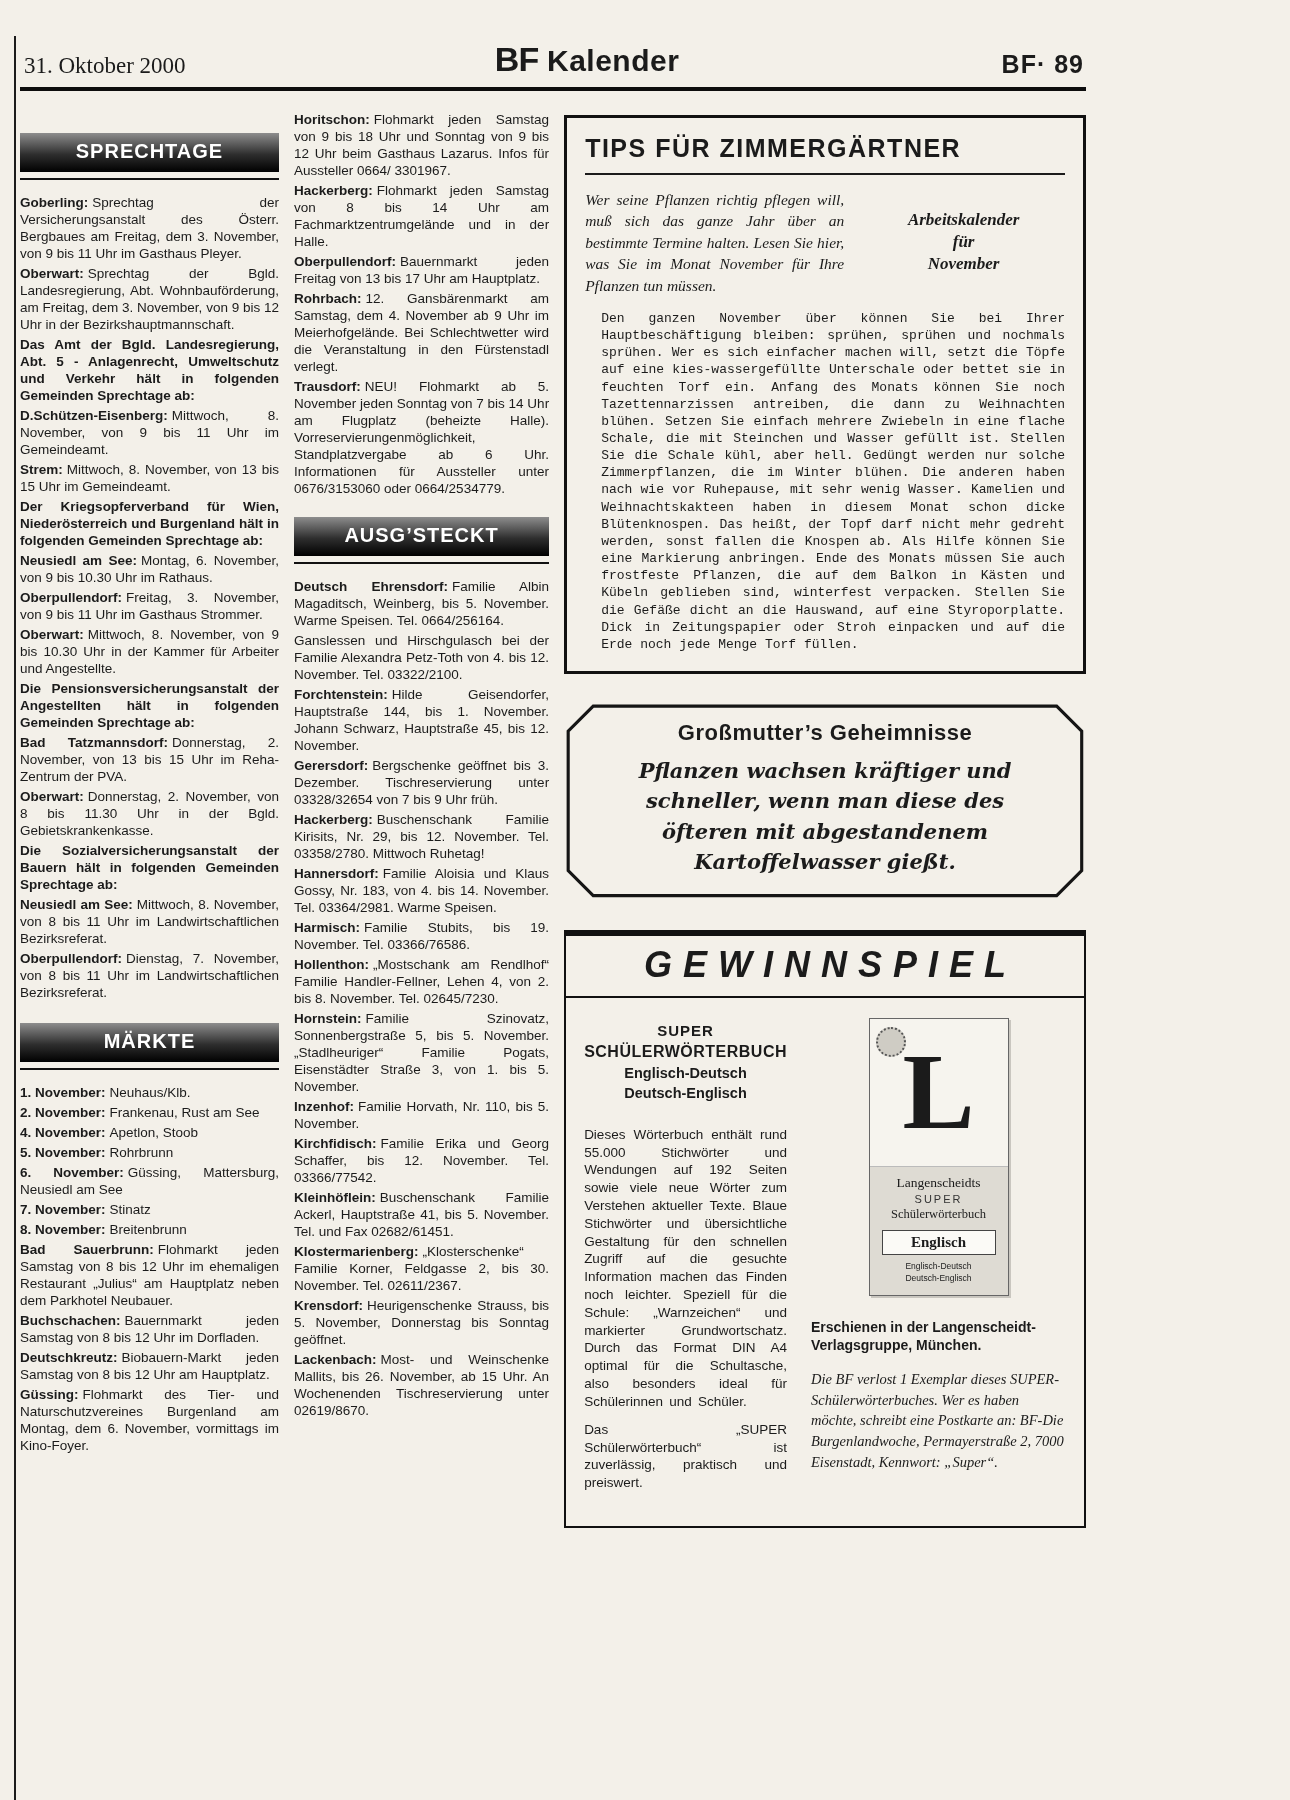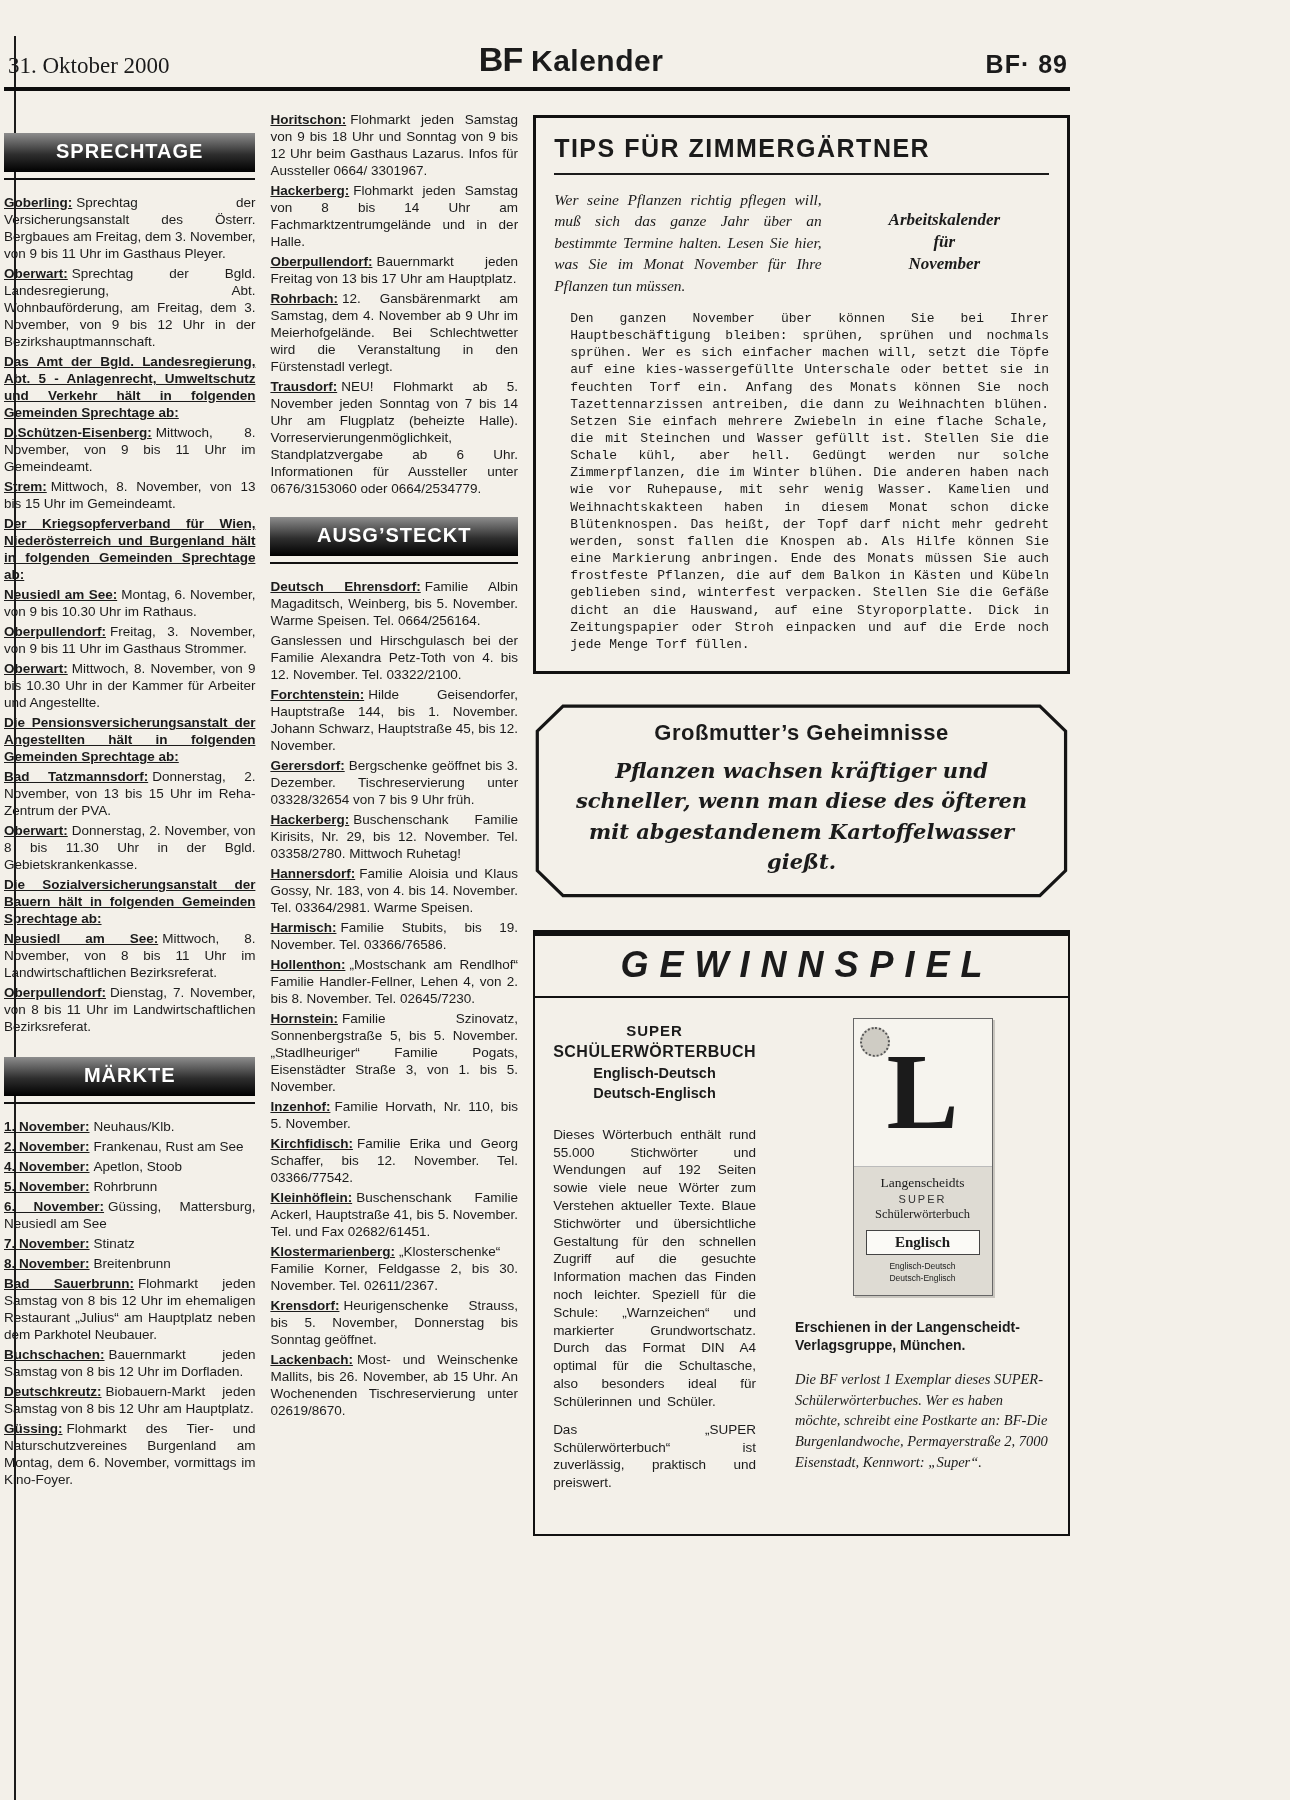--- a/index.html
+++ b/index.html
@@ -4,38 +4,38 @@
 <style>
   * { margin:0; padding:0; box-sizing:border-box; }
   html,body { background:#d8d5cf; }
   .page {
     position:relative; width:1290px; height:1800px;
     background:#f3f0e9; color:#1b1b1b; overflow:hidden;
     font-family:"Liberation Sans", sans-serif;
   }
   .left-rule { position:absolute; left:14px; top:36px; bottom:0; width:2px; background:#1b1b1b; }
 
-  .content { position:absolute; left:4px; top:40px; width:1066px; }
+  .content { position:absolute; left:20px; top:40px; width:1066px; }
 
   
   .page-header { display:flex; align-items:flex-end; justify-content:space-between; padding:0 2px 8px 4px; border-bottom:4px solid #0d0d0d; }
   .issue-date { font-family:"Liberation Serif", serif; font-size:23px; }
   .masthead { font-size:30px; font-weight:bold; letter-spacing:0.5px; }
   .masthead .bf { font-size:34px; font-weight:900; letter-spacing:-1px; }
   .page-number { font-size:25px; font-weight:700; letter-spacing:1px;margin-left:13px; }
 
   
   .columns { display:flex; gap:15px; margin-top:20px; }
   .col1 { width:272px; }
   .col2 { width:268px; }
   .col3 { flex:1; }
 
   .col1, .col2 { font-size:13.5px; line-height:1.26; text-align:justify; hyphens:auto; }
   p.entry { margin:0 0 3px; }
-  p.entry b.lbl:not(:empty) { margin-right:4px;text-decoration:underline; }
+  p.entry b.lbl:not(:empty) { margin-right:4px; }
 
   .section-bar {
     position:relative; margin:0 0 22px;
     background:linear-gradient(180deg,#8d8d8d 0%,#2e2e2e 55%,#000 100%);
     color:#fff; font-weight:bold; font-size:20px; letter-spacing:1px;
     text-align:center; padding:6px 0 8px;
   }
   .section-bar::after { content:""; position:absolute; left:0; right:0; bottom:-8px; height:2px; background:#111; }
   .bar-sprechtage { margin-top:22px; }
   .bar-maerkte { margin-top:22px; }
@@ -51,21 +51,21 @@
 
   
   .grandma-box { position:relative; margin-top:28px; padding:18px 40px 22px; text-align:center; }
   .grandma-frame { position:absolute; inset:0; width:100%; height:100%; }
   .grandma-title { font-weight:900; font-size:22px; letter-spacing:0.5px; margin-bottom:10px; }
   .grandma-text { font-family:"DejaVu Serif", serif; font-style:italic; font-weight:bold; font-size:21px; line-height:1.45; }
 
   
   .gewinn-box { border:2px solid #111; border-top:6px solid #111; margin-top:30px; }
   .gewinn-title { text-align:center; font-weight:900; font-style:italic; font-size:36px; letter-spacing:11px; padding:8px 0 10px 11px; border-bottom:2px solid #111; }
-  .gewinn-content { display:flex; gap:39px; padding:16px 18px 32px; }
+  .gewinn-content { display:flex; gap:24px; padding:16px 18px 24px; }
   .gw-left { flex:1; }
   .product-heading { text-align:center; font-weight:bold; line-height:1.4; margin:6px 0 22px; }
   .product-heading .l1 { font-size:15px; letter-spacing:1px; }
   .product-heading .l2 { font-size:16px; letter-spacing:0.5px; }
   .product-heading .l3, .product-heading .l4 { font-size:14.5px; }
   .gw-body { font-size:13.5px; line-height:1.32; text-align:justify; word-spacing:2.5px; margin-bottom:10px; }
   .gw-right { width:255px; }
 
   .book-cover { width:140px; margin:4px auto 22px; border:1px solid #666; background:#eceae3; box-shadow:2px 2px 0 #c9c6bf; }
   .book-top { position:relative; height:148px; background:#f6f4ee; display:flex; align-items:center; justify-content:center; border-bottom:1px solid #bbb; }

